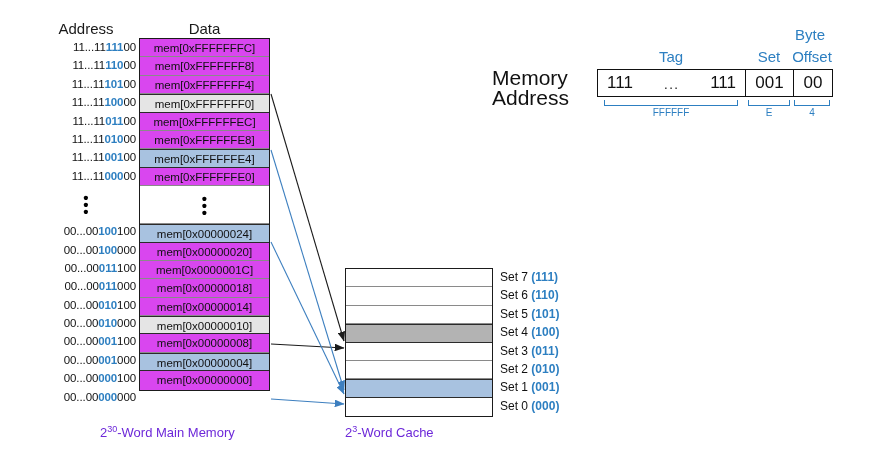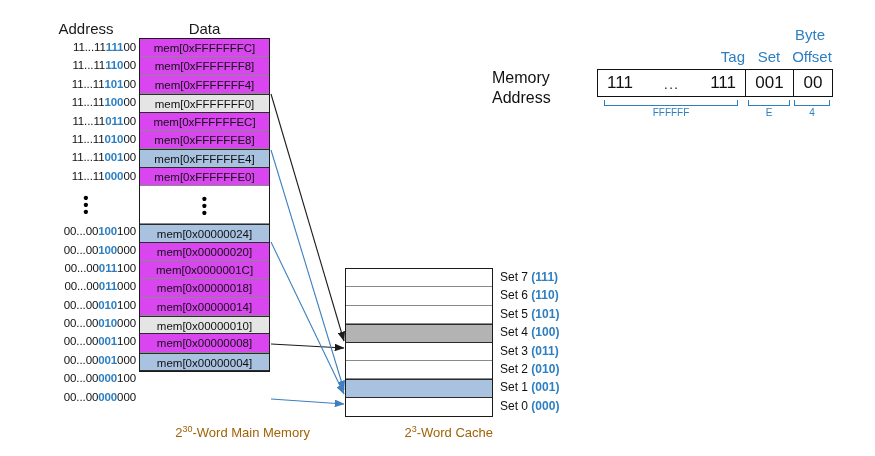--- a/index.html
+++ b/index.html
@@ -130,30 +130,30 @@
     line-height: 18.4px;
     font-size: 12px;
     white-space: nowrap;
     color: #111;
   }
   .set-label .bin { color: #2d7fc1; font-weight: 700; text-align: center; }
 
   
   .caption {
     font-size: 13px;
-    color: #a16207;
-    white-space: nowrap;
-    text-align: right;
+    color: #6d28d9;
+    white-space: nowrap;
+    text-align: left;
   }
   .caption sup { font-size: 9px; vertical-align: super; }
 
   
   .ma-label {
     left: 492px; top: 68px;
-    font-size: 16px;
+    font-size: 21px;
     line-height: 20px;
     color: #111;
     white-space: nowrap;
   }
   .addr-box {
     left: 597px; top: 69px;
     height: 28px;
     border: 1.8px solid #111;
     box-sizing: border-box;
     display: flex;
@@ -259,20 +259,21 @@
         </div>
       </div>
       <div class="mem-cell hl-blue">mem[0x00000024]</div>
       <div class="mem-cell">mem[0x00000020]</div>
       <div class="mem-cell">mem[0x0000001C]</div>
       <div class="mem-cell">mem[0x00000018]</div>
       <div class="mem-cell">mem[0x00000014]</div>
       <div class="mem-cell hl-gray">mem[0x00000010]</div>
       <div class="mem-cell">mem[0x00000008]</div>
       <div class="mem-cell hl-blue">mem[0x00000004]</div>
+      <div class="mem-cell last">mem[0x00000000]</div>
     </div>
 
   <div class="abs caption" style="left:100px; top:424px; width:210px;">
     <span>2</span><sup>30</sup><span>-Word Main Memory</span>
   </div>
 
   <div class="abs cache-table" id="cache-table">
       <div class="cache-cell"></div>
       <div class="cache-cell"></div>
       <div class="cache-cell"></div>
@@ -317,21 +318,21 @@
     <line x1="271" y1="242" x2="344" y2="394" stroke="#3d7fbf" stroke-width="1.1" marker-end="url(#ahBlue)"></line>
 
     <line x1="271" y1="399" x2="344" y2="404" stroke="#3d7fbf" stroke-width="1.1" marker-end="url(#ahBlue)"></line>
   </svg>
 
   <div class="abs ma-label">
     <div>Memory</div>
     <div>Address</div>
   </div>
 
-  <div class="abs field-name" style="left:597px; top:48px; width:148px;text-align:right;">Tag</div>
+  <div class="abs field-name" style="left:597px; top:48px; width:148px;">Tag</div>
   <div class="abs field-name" style="left:745px; top:48px; width:48px;">Set</div>
   <div class="abs field-name" style="left:789px; top:26px; width:42px;">Byte</div>
   <div class="abs field-name" style="left:787px; top:48px; width:50px;">Offset</div>
 
   <div class="abs addr-box">
     <div class="addr-seg tag">
       <div class="tag-inner">
         <span>111</span>
         <span class="tag-dots">...</span>
         <span>111</span>

